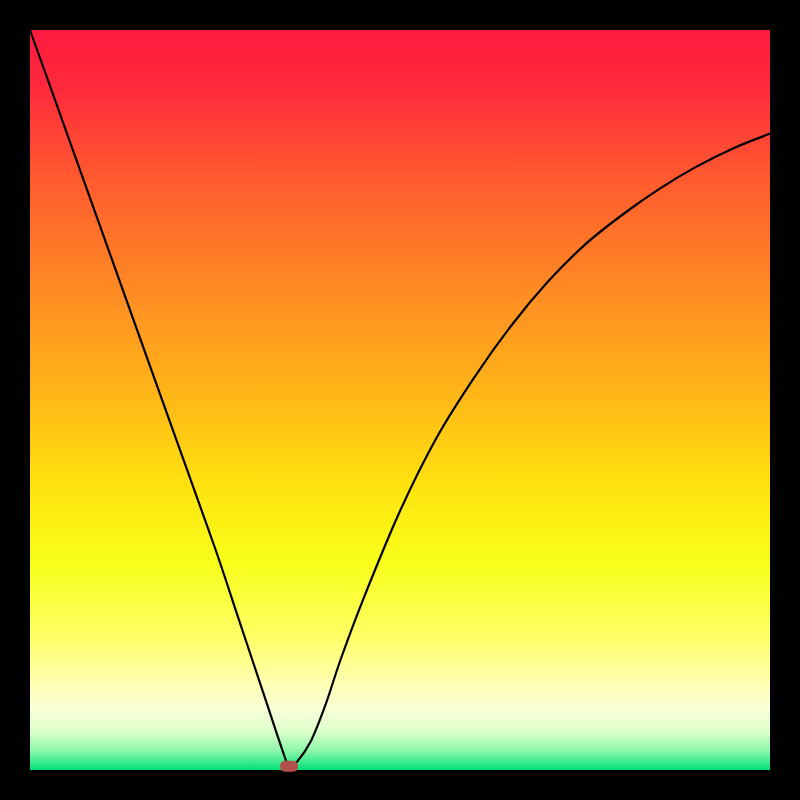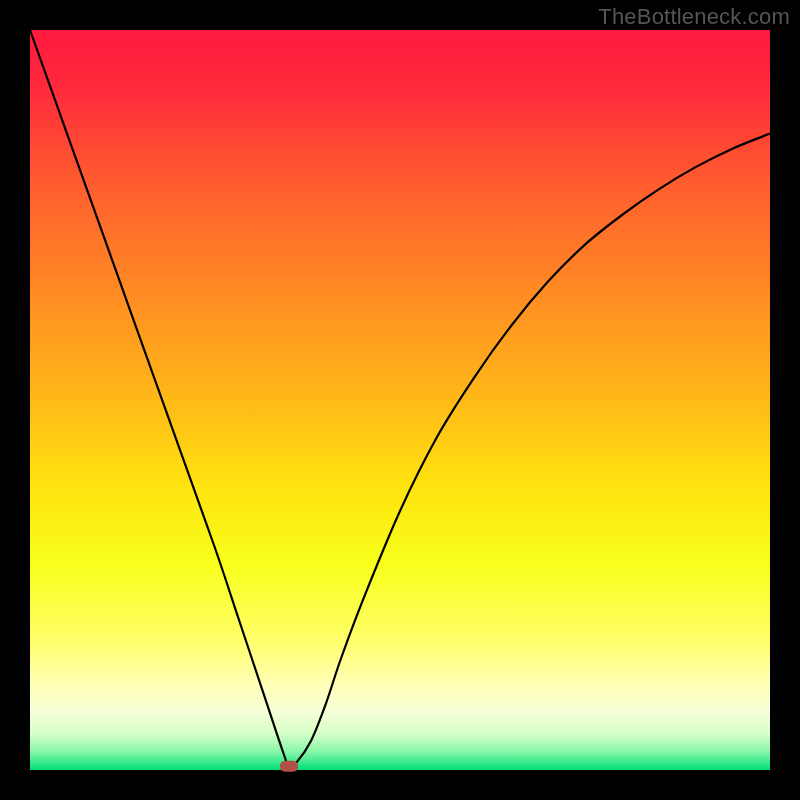--- a/index.html
+++ b/index.html
@@ -30,21 +30,20 @@
   svg {
     position: absolute;
     top: 0;
     left: 0;
   }
 </style>
 </head>
 <body>
 
 <div class="frame">
-  <div class="watermark">TheBottleneck.com</div>
   <svg id="chart-svg" width="800" height="800">
     <defs>
       <linearGradient id="bg-grad" x1="0" y1="0" x2="0" y2="1">
           <stop offset="0%" stop-color="#ff1a3f"></stop>
           <stop offset="8%" stop-color="#ff2a3b"></stop>
           <stop offset="20%" stop-color="#ff5a2f"></stop>
           <stop offset="35%" stop-color="#ff8a24"></stop>
           <stop offset="50%" stop-color="#ffb917"></stop>
           <stop offset="62%" stop-color="#ffe40f"></stop>
           <stop offset="72%" stop-color="#f7ff1a"></stop>

